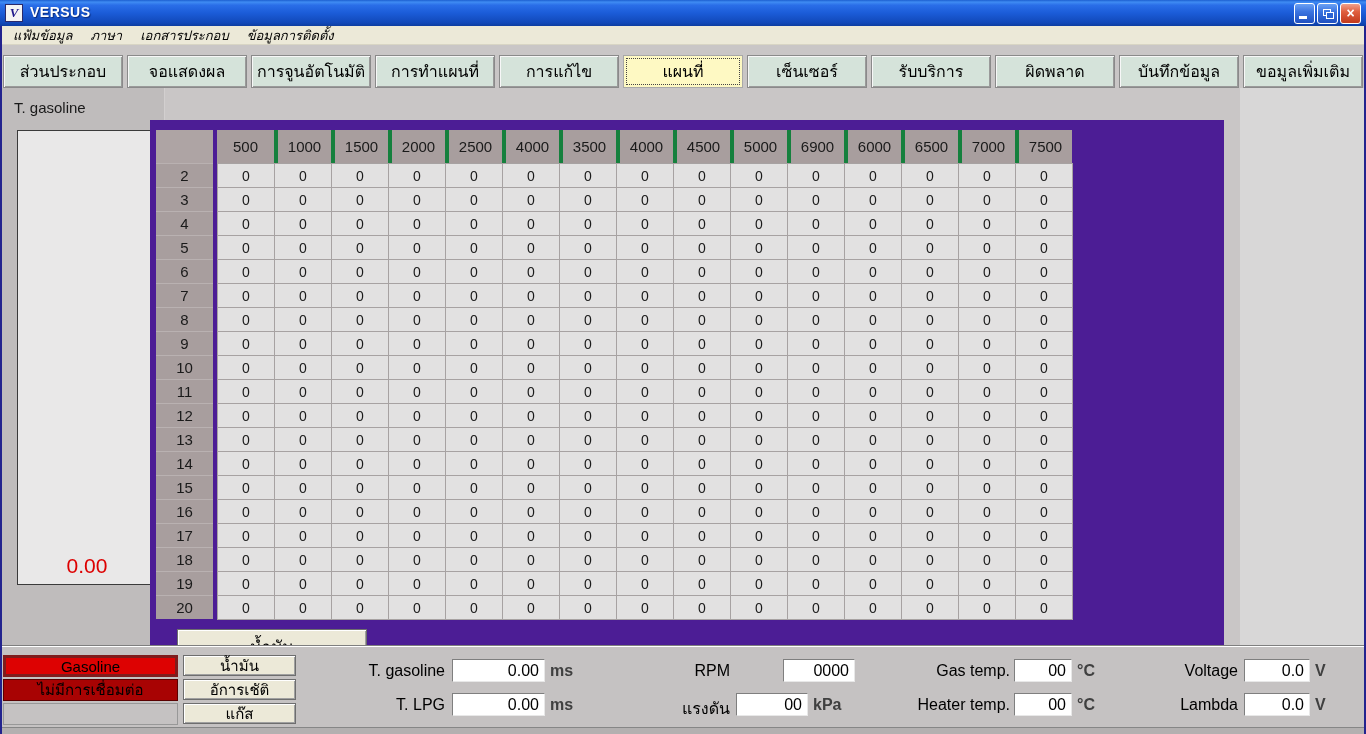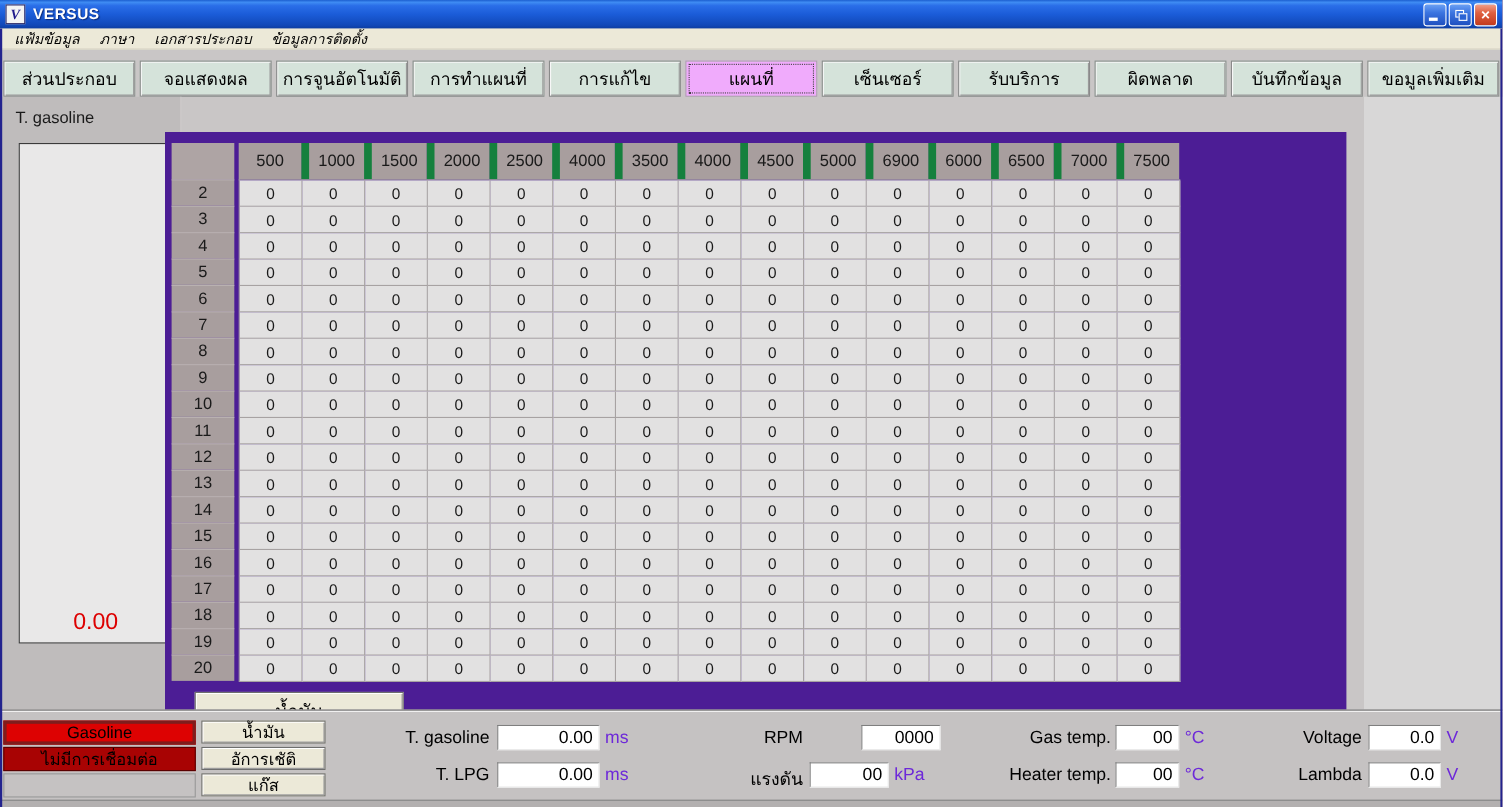--- a/index.html
+++ b/index.html
@@ -31,39 +31,39 @@
 
   
   .edge-l { position:absolute; left:0; top:26px; bottom:0; width:2px; background:#23238e; z-index:50; }
   .edge-r { position:absolute; right:0; top:26px; bottom:0; width:2px; background:#23238e; z-index:50; }
 
   
   .tabbar { position:absolute; left:3px; top:55px; width:1360px; height:33px; display:flex; gap:4px; }
   .tab { flex:1; background:#d5e3da; border:1px solid #8a8a8a;
     box-shadow:inset 1px 1px 0 #f7f7f7, inset -1px -1px 0 #9a9a9a;
     display:flex; align-items:center; justify-content:center; font-size:16px; color:#000; position:relative; }
-  .tab.selected { background:#f0abfc; box-shadow:none; border:1px solid #a8a8a8; }
+  .tab.selected { background:#fef9c3; box-shadow:none; border:1px solid #a8a8a8; }
   .tab.selected::after { content:""; position:absolute; left:2px; top:2px; right:2px; bottom:2px; border:1px dotted #444; }
 
   
   .content { position:absolute; left:0; top:88px; width:1366px; height:557px; }
   .sidebar { position:absolute; left:0; top:0; width:165px; height:100%; background:#bfbcbc; border-right:1px solid #d2cfcf; }
   .side-label { position:absolute; left:14px; top:11px; font-size:15px; color:#1a1a1a; }
   .gauge { position:absolute; left:17px; top:42px; width:140px; height:455px; background:#e9e8e8; border:1px solid #3a3a3a; }
   .gauge-value { position:absolute; left:0; bottom:6px; width:100%; text-align:center; color:#dd0000; font-size:21px; }
   .main { position:absolute; left:150px; top:0; width:1074px; height:100%; background:#4c1d95;margin-top:32px; }
   .rightstrip { position:absolute; left:1240px; top:0; width:126px; height:100%; background:#d8d7d7; }
 
   
   .maptable { position:absolute; left:6px; top:10px; }
   .headrow { display:flex; }
   .corner { width:57px; height:33px; background:#aea4a4; }
   .hspacer { width:4px; }
   .colhead { width:57px; height:33px; background:#a89e9e; display:flex; align-items:center; justify-content:center;
-    font-size:15px; color:#1a1a1a; border-left:7px solid #15803d; }
+    font-size:15px; color:#1a1a1a; border-left:4px solid #15803d; }
   .colhead:first-of-type { border-left:none; }
   .tbody { display:flex; }
   .rowheads { display:flex; flex-direction:column; }
   .rowhead { width:57px; height:24px; background:#a89e9e; display:flex; align-items:center; justify-content:center;
     font-size:15px; color:#1a1a1a; border-top:1px solid #b9b1b1; }
   .grid { display:grid; grid-template-columns:repeat(15,57px); grid-auto-rows:24px;
     border-top:1px solid #a7a2a2; border-left:1px solid #a7a2a2; align-self:flex-start; }
   .cell { background:#e2e1e1; border-right:1px solid #a7a2a2; border-bottom:1px solid #a7a2a2;
     display:flex; align-items:center; justify-content:center; font-size:14px; color:#1a1a1a; }
 
@@ -80,21 +80,21 @@
   .stat-box.red2 { top:33px; background:#a80303; border:1px solid #5a0000; }
   .stat-box.empty { top:57px; background:transparent; border:1px solid #989898; }
   .mode-btn { position:absolute; left:183px; width:113px; height:21px; background:#ece9d8;
     border:1px solid #6e6e6e; box-shadow:inset 1px 1px 0 #ffffff, inset -1px -1px 0 #a0a0a0;
     font-size:15px; color:#000; display:flex; align-items:center; justify-content:center; }
   .fld-label { position:absolute; font-size:16px; color:#000; text-align:right; }
   .fld-input { position:absolute; height:23px; background:#fff; border:1px solid #7f7f7f;
     border-right-color:#e8e8e8; border-bottom-color:#e8e8e8;
     font-family:"Liberation Sans","DejaVu Sans",sans-serif; font-size:16px; color:#000;
     text-align:right; padding-right:5px; }
-  .fld-unit { position:absolute; font-size:16px; color:#6d28d9; }
+  .fld-unit { position:absolute; font-size:16px; color:#404040;font-weight:bold; }
 
   .bottomstrip { position:absolute; left:0; top:727px; width:1366px; height:7px; background:#b3b0b0; border-top:1px solid #868686; }
 </style>
 </head>
 <body>
 
 <div class="window">
 
   <div class="titlebar">
     <div class="title-icon">V</div>

